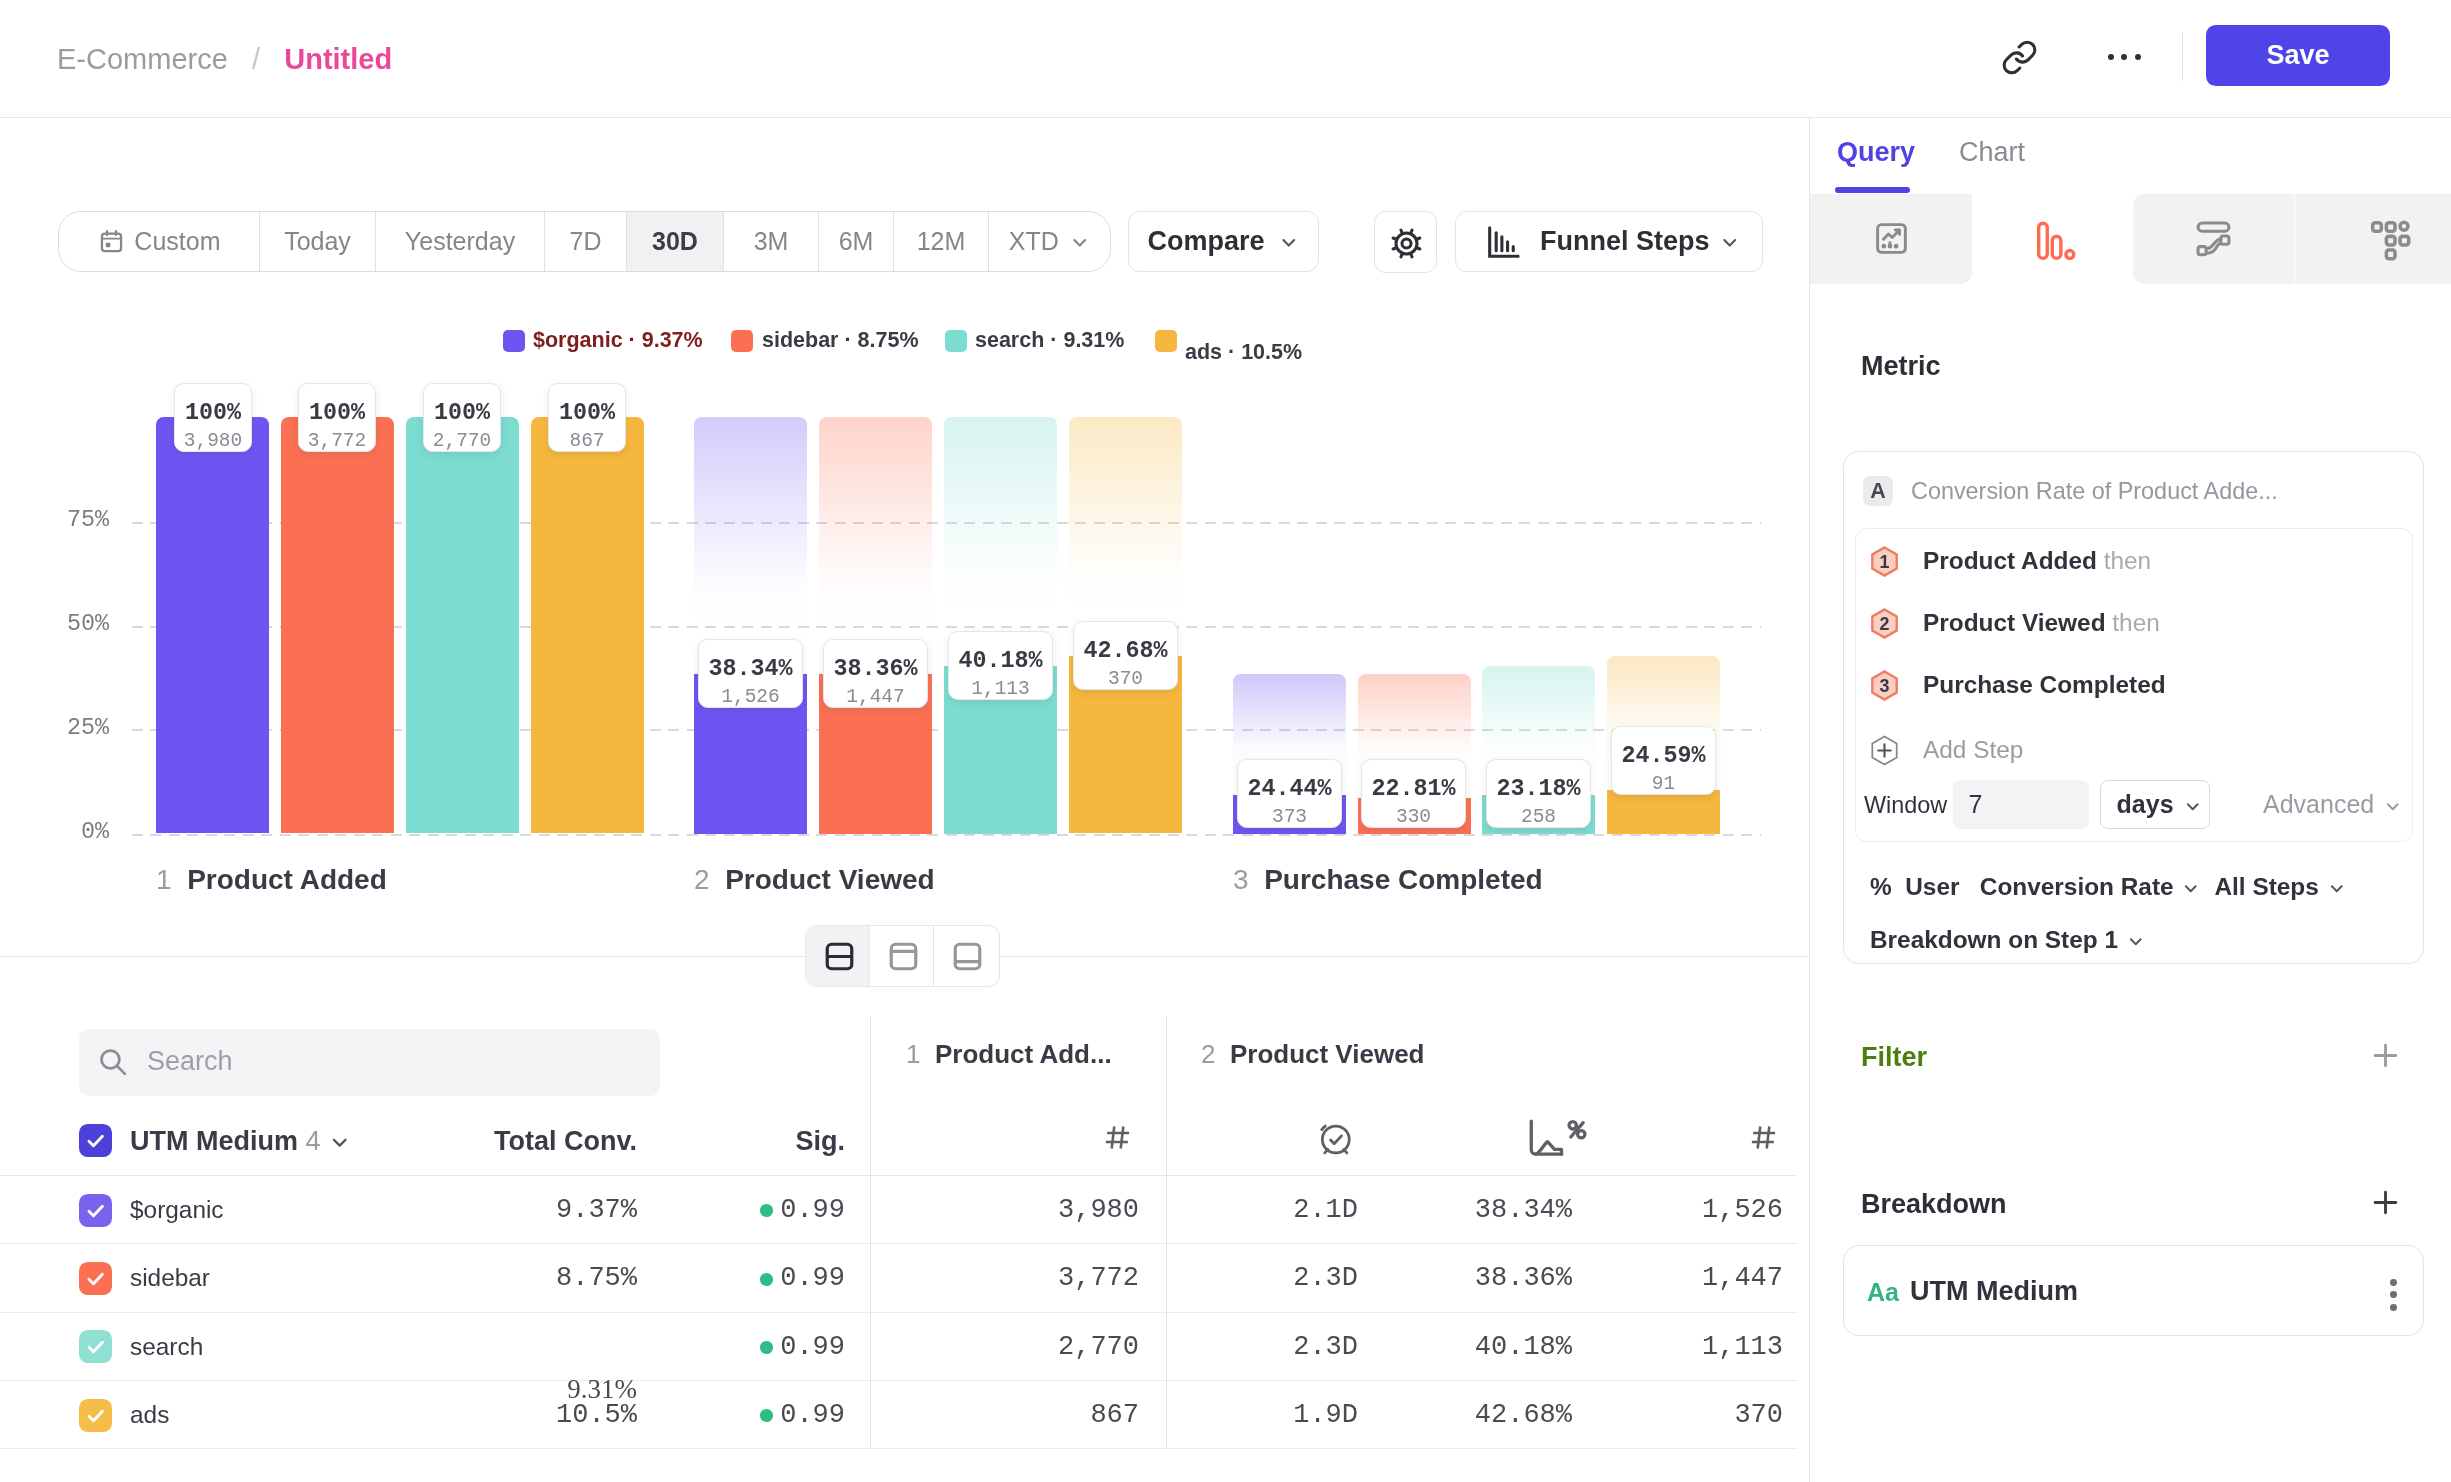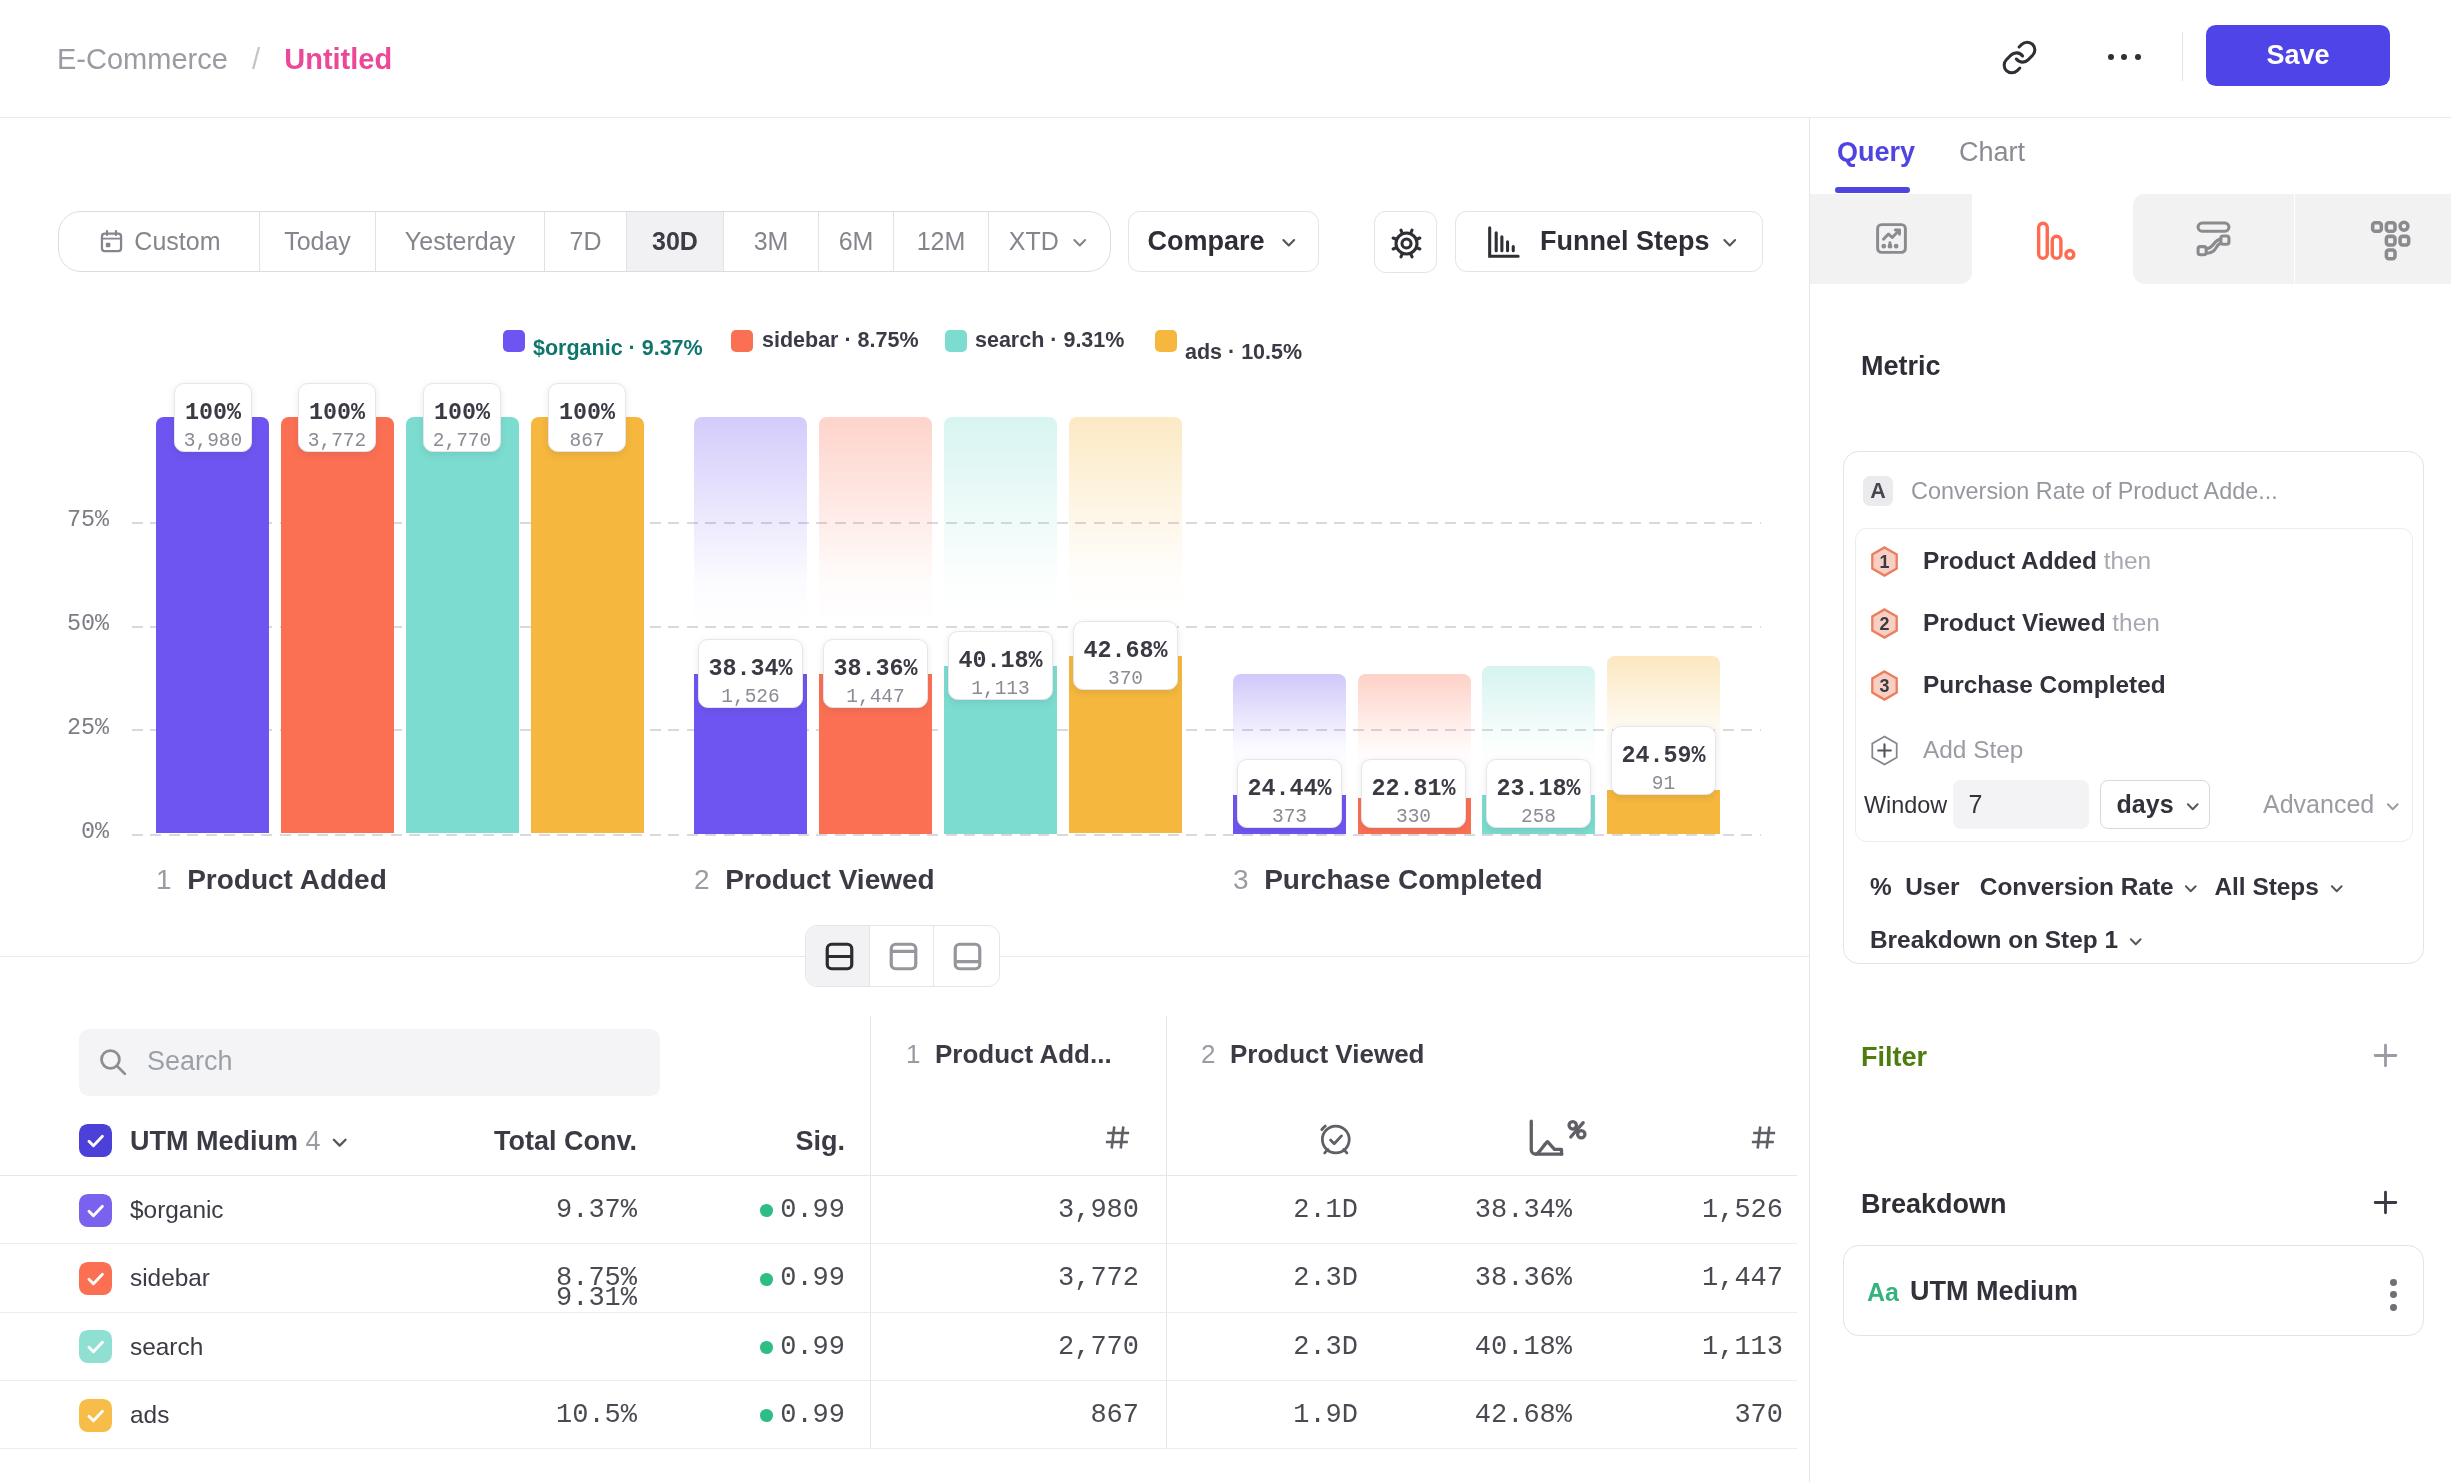--- a/index.html
+++ b/index.html
@@ -48,21 +48,21 @@
 <svg style="position:absolute;left:28px;top:10.7px;" width="39" height="39" viewBox="0 0 24 24" fill="none" stroke="#2f2f35" stroke-width="1.9" stroke-linecap="round">
       <path d="M3.5 3v17.5H21"></path>
       <path d="M7.5 6v11M11 8.5V17M14.5 11.5V17M18 14.5V17"></path>
     </svg>
 <div class="abs" style="left:84px;top:0;font-size:27px;font-weight:600;color:#2e2e36;line-height:59px;">Funnel Steps</div>
 <svg style="position:absolute;right:21.5px;top:19.5px;" width="21.5" height="21.5" viewBox="0 0 24 24" fill="none" stroke="#55555c" stroke-width="2.4" stroke-linecap="round" stroke-linejoin="round">
       <path d="M6 9l6 6 6-6"></path>
     </svg>
   </div>
 <div class="abs" style="left:503px;top:330px;width:22.4px;height:22.4px;border-radius:4.9px;background:#6e55f1;"></div>
-<div class="abs" style="left:533px;top:336px;font-size:21.5px;font-weight:700;color:#0f766e;">$organic · 9.37%</div>
+<div class="abs" style="left:533px;top:328px;font-size:21.5px;font-weight:700;color:#7f1d1d;">$organic · 9.37%</div>
 <div class="abs" style="left:731px;top:330px;width:22.4px;height:22.4px;border-radius:4.9px;background:#fb7053;"></div>
 <div class="abs" style="left:762px;top:328px;font-size:21.5px;font-weight:700;color:#3b3b46;">sidebar · 8.75%</div>
 <div class="abs" style="left:945px;top:330px;width:22.4px;height:22.4px;border-radius:4.9px;background:#7cdcd0;"></div>
 <div class="abs" style="left:975px;top:328px;font-size:21.5px;font-weight:700;color:#3b3b46;">search · 9.31%</div>
 <div class="abs" style="left:1155px;top:330px;width:22.4px;height:22.4px;border-radius:4.9px;background:#f5b73d;"></div>
 <div class="abs" style="left:1185px;top:328px;font-size:21.5px;font-weight:700;color:#3b3b46;margin-top:12px;">ads · 10.5%</div>
 <div class="abs" style="left:132px;top:834px;width:1629px;height:2px;background:repeating-linear-gradient(90deg,#d8d8dd 0 10.7px,rgba(0,0,0,0) 10.7px 18.5px);"></div>
 <div class="abs mono" style="left:0px;top:819px;width:109px;text-align:right;font-size:23.4px;color:#7d7d85;">0%</div>
 <div class="abs" style="left:132px;top:729px;width:1629px;height:2px;background:repeating-linear-gradient(90deg,#d8d8dd 0 10.7px,rgba(0,0,0,0) 10.7px 18.5px);"></div>
 <div class="abs mono" style="left:0px;top:715px;width:109px;text-align:right;font-size:23.4px;color:#7d7d85;">25%</div>
@@ -228,21 +228,21 @@
 <div class="cell" style="left:944px;top:1244px;width:195px;">3,772</div>
 <div class="cell" style="left:1163px;top:1244px;width:195px;">2.3D</div>
 <div class="cell" style="left:1377px;top:1244px;width:195px;">38.36%</div>
 <div class="cell" style="left:1588px;top:1244px;width:195px;">1,447</div>
 <div class="chk" style="left:79px;top:1330px;background:#8fe0d2;">
     <svg style="position:absolute;left:4.9px;top:5.9px;" width="23.4" height="21.5" viewBox="0 0 24 24" fill="none" stroke="#fff" stroke-width="3.2" stroke-linecap="round" stroke-linejoin="round">
       <path d="M4.5 12.5l5 5L19.5 7"></path>
     </svg>
   </div>
 <div class="abs" style="left:130px;top:1313px;font-size:24.4px;color:#3b3b46;line-height:68px;">search</div>
-<div class="cell" style="left:442px;top:1264px;width:195px;">9.31%</div>
+<div class="cell" style="left:442px;top:1355px;width:195px;font-family:Liberation Serif, serif;">9.31%</div>
 <div class="abs" style="left:760px;top:1341px;width:12.7px;height:12.7px;border-radius:50%;background:#2ebd85;"></div>
 <div class="cell" style="left:650px;top:1313px;width:195px;">0.99</div>
 <div class="cell" style="left:944px;top:1313px;width:195px;">2,770</div>
 <div class="cell" style="left:1163px;top:1313px;width:195px;">2.3D</div>
 <div class="cell" style="left:1377px;top:1313px;width:195px;">40.18%</div>
 <div class="cell" style="left:1588px;top:1313px;width:195px;">1,113</div>
 <div class="chk" style="left:79px;top:1399px;background:#f7bd49;">
     <svg style="position:absolute;left:4.9px;top:5.9px;" width="23.4" height="21.5" viewBox="0 0 24 24" fill="none" stroke="#fff" stroke-width="3.2" stroke-linecap="round" stroke-linejoin="round">
       <path d="M4.5 12.5l5 5L19.5 7"></path>
     </svg>

